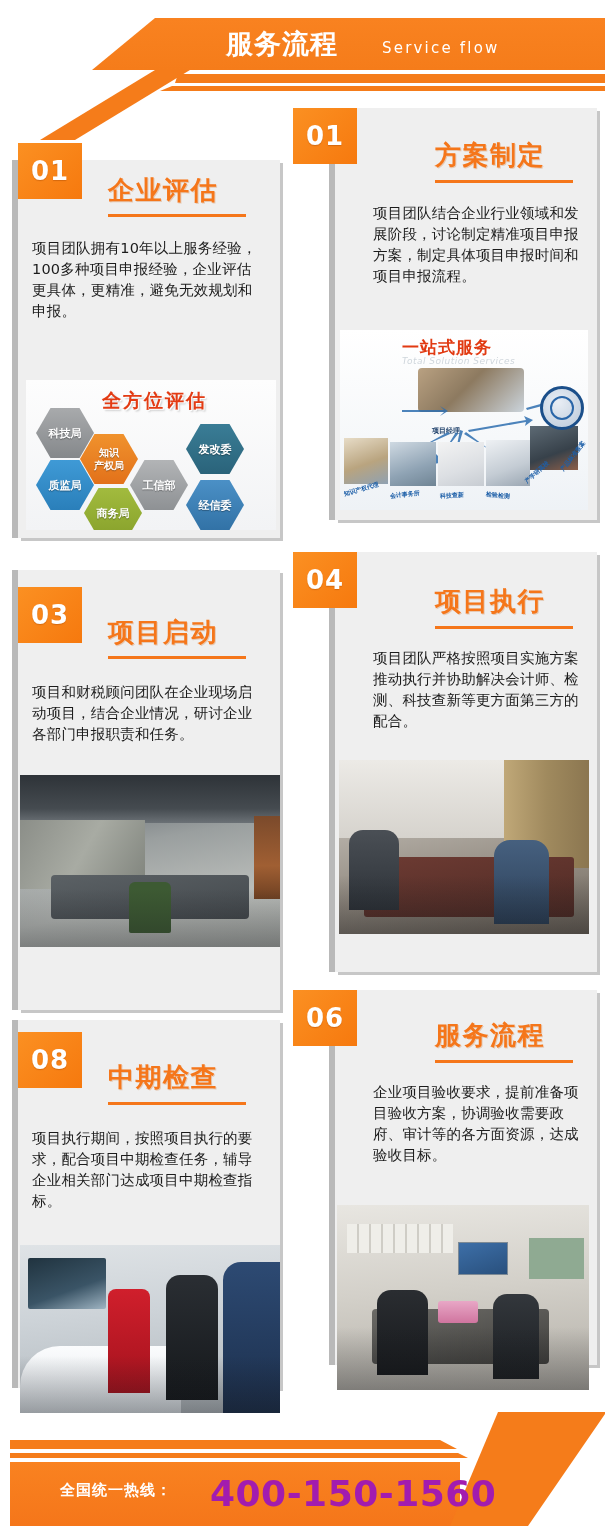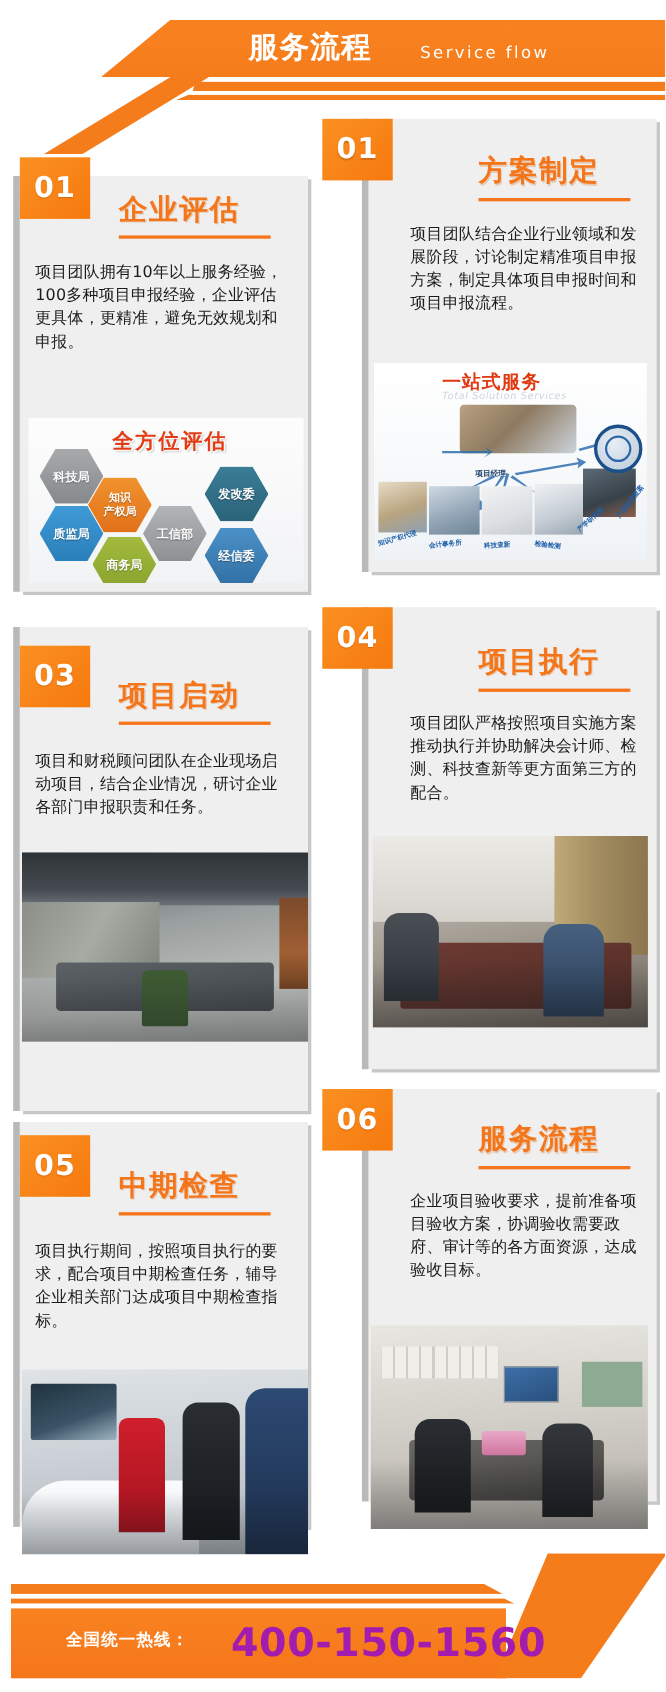--- a/index.html
+++ b/index.html
@@ -298,21 +298,21 @@
          background:linear-gradient(180deg,#4a4f55 0%,#2d3238 100%);border-radius:14px 14px 0 0;"></div>
     <div style="position:absolute;left:62%;top:46%;width:22%;height:48%;
          background:linear-gradient(180deg,#46607f 0%,#2c4058 100%);border-radius:16px 16px 0 0;"></div>
     <div class="ph-cap"></div>
   </div>
 </div>
 
 <div class="card" id="card5">
   <div class="card-body"></div>
   <div class="card-left-strip"></div>
-  <div class="badge">05</div>
+  <div class="badge">08</div>
   <div class="card-title">中期检查</div>
   <div class="title-rule"></div>
   <div class="card-text">项目执行期间，按照项目执行的要求，配合项目中期检查任务，辅导企业相关部门达成项目中期检查指标。</div>
 
   <div class="photo" style="left:12px; top:225px; width:260px; height:168px;
        background:linear-gradient(175deg,#dfe3e6 0%,#cdd3d8 40%,#aeb5ba 100%);">
     <div style="position:absolute;left:3%;top:8%;width:30%;height:30%;
          background:linear-gradient(160deg,#20333f 0%,#3a5466 60%,#9fb4c2 100%);border-radius:2px;"></div>
     <div style="position:absolute;left:0;bottom:0;width:62%;height:40%;
          background:linear-gradient(180deg,#fbfcfd 0%,#dde3e8 100%);border-radius:40px 8px 0 0;"></div>

